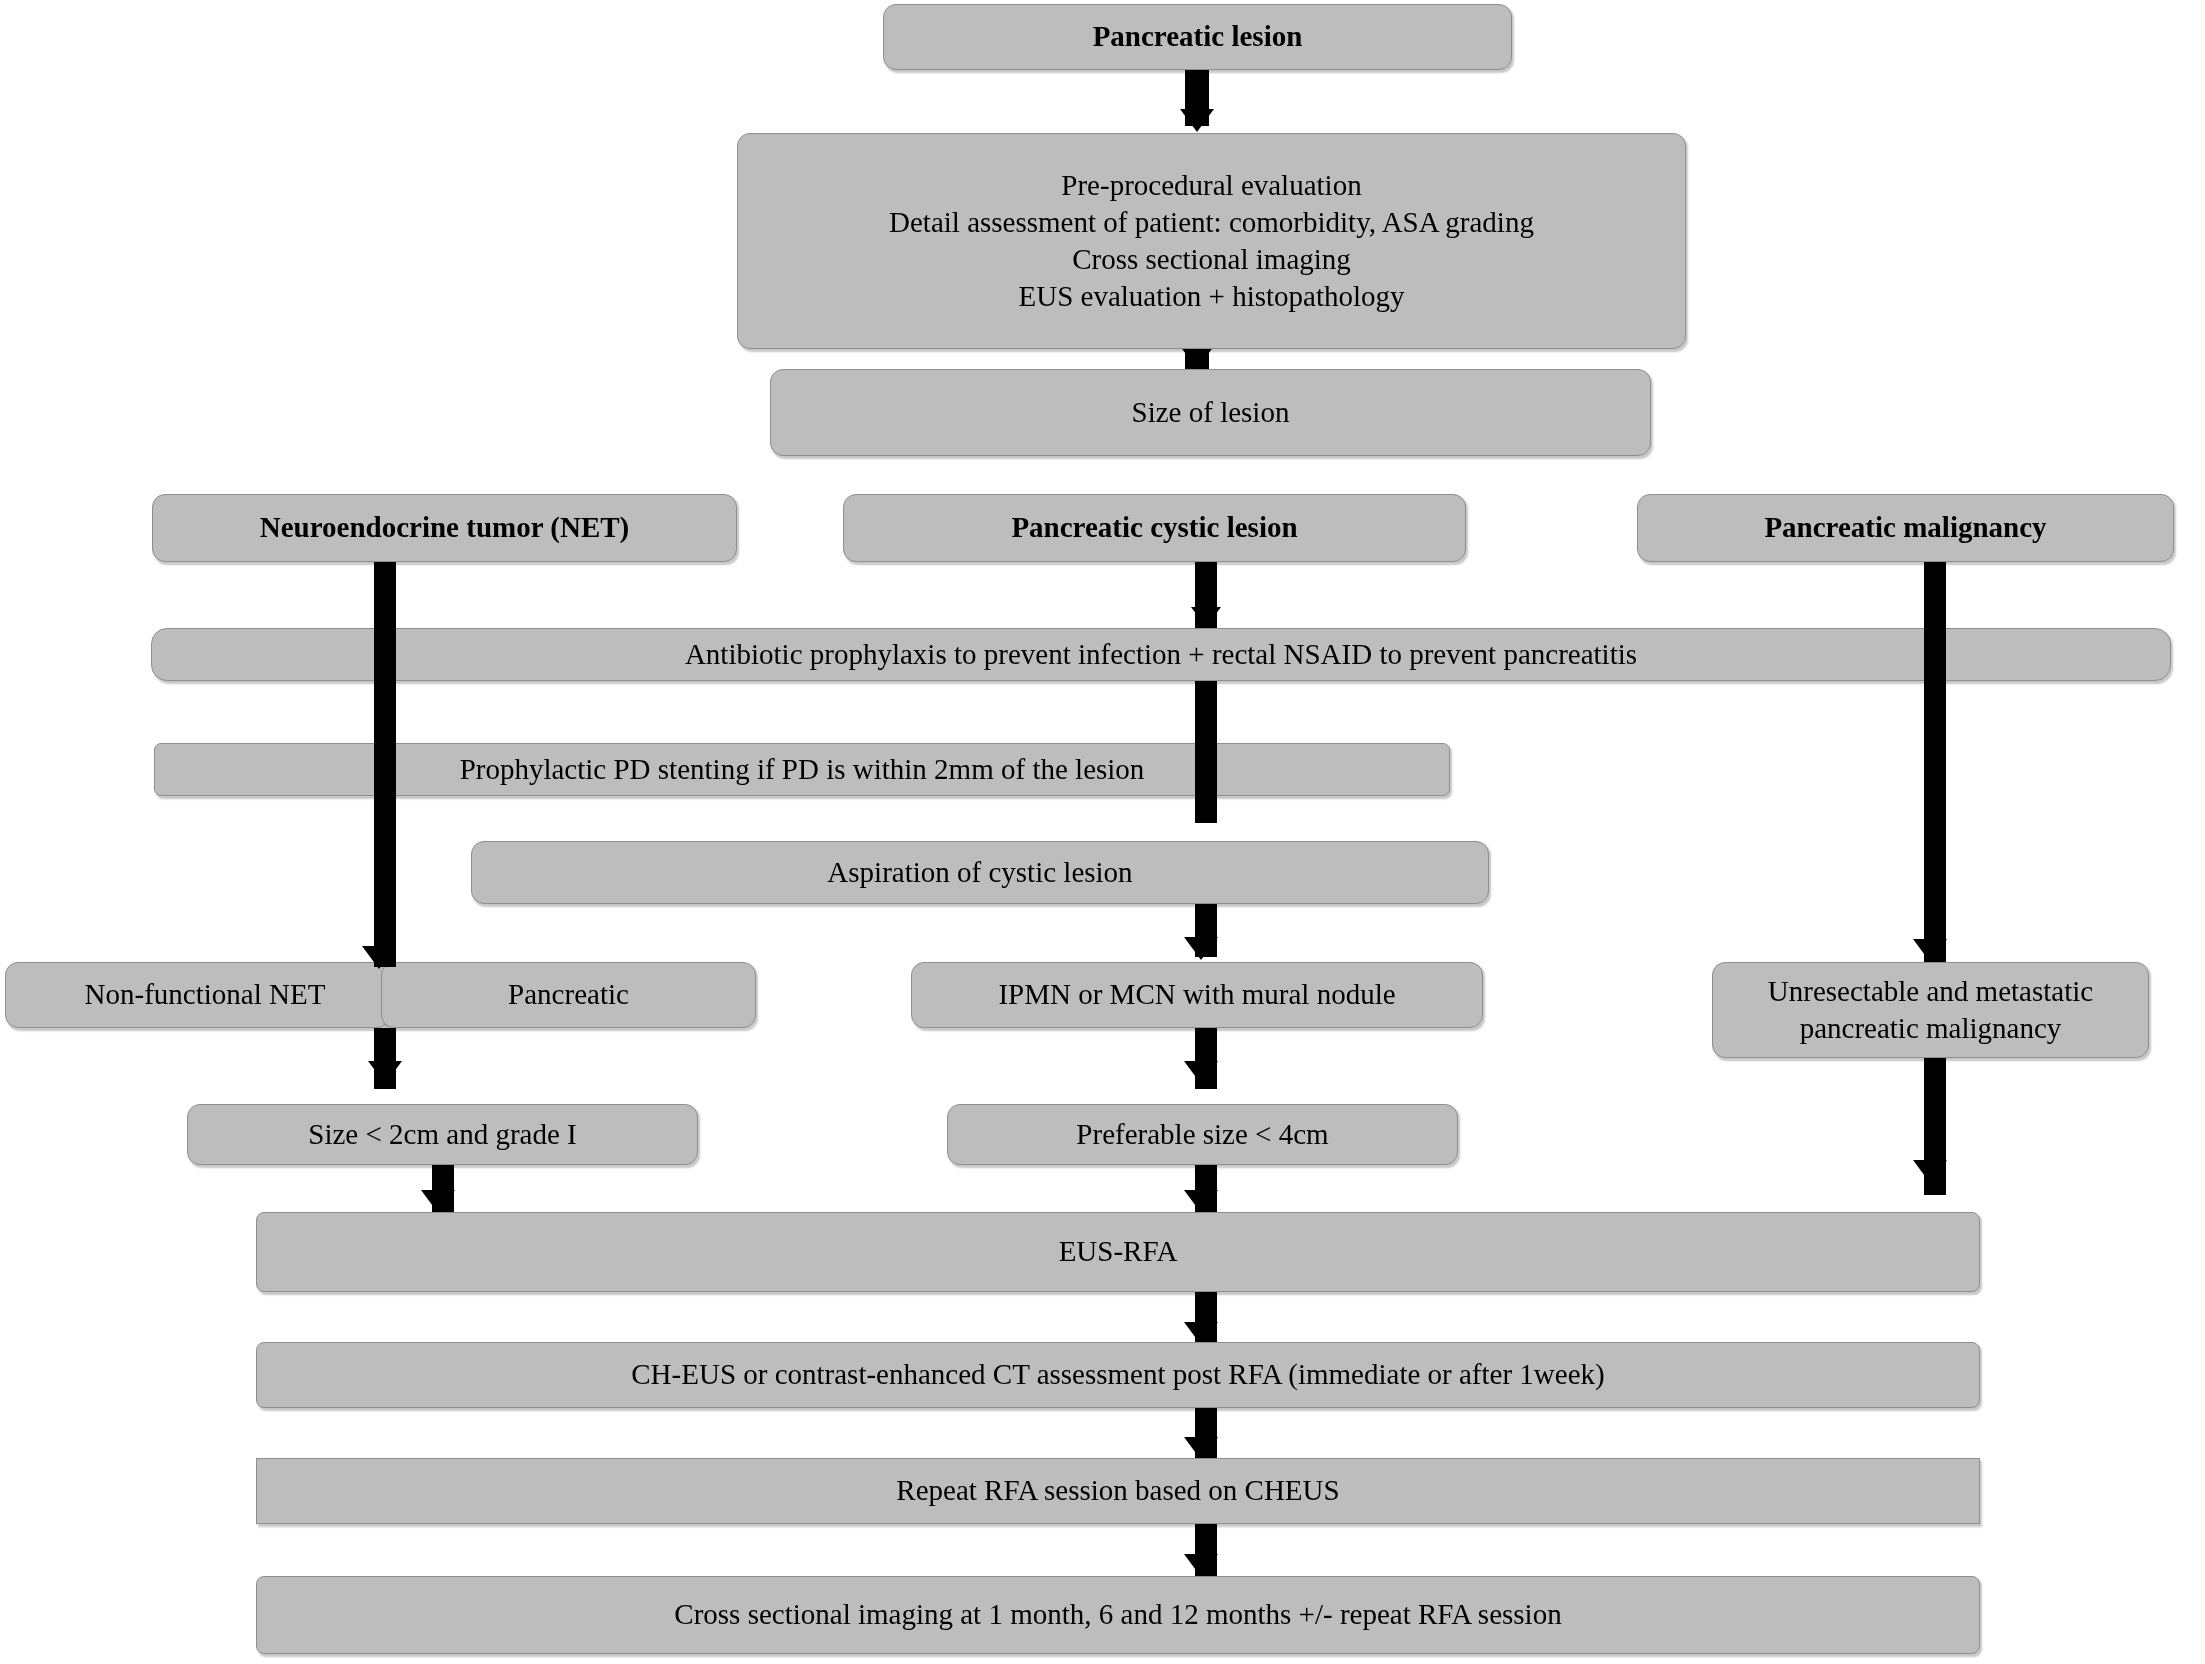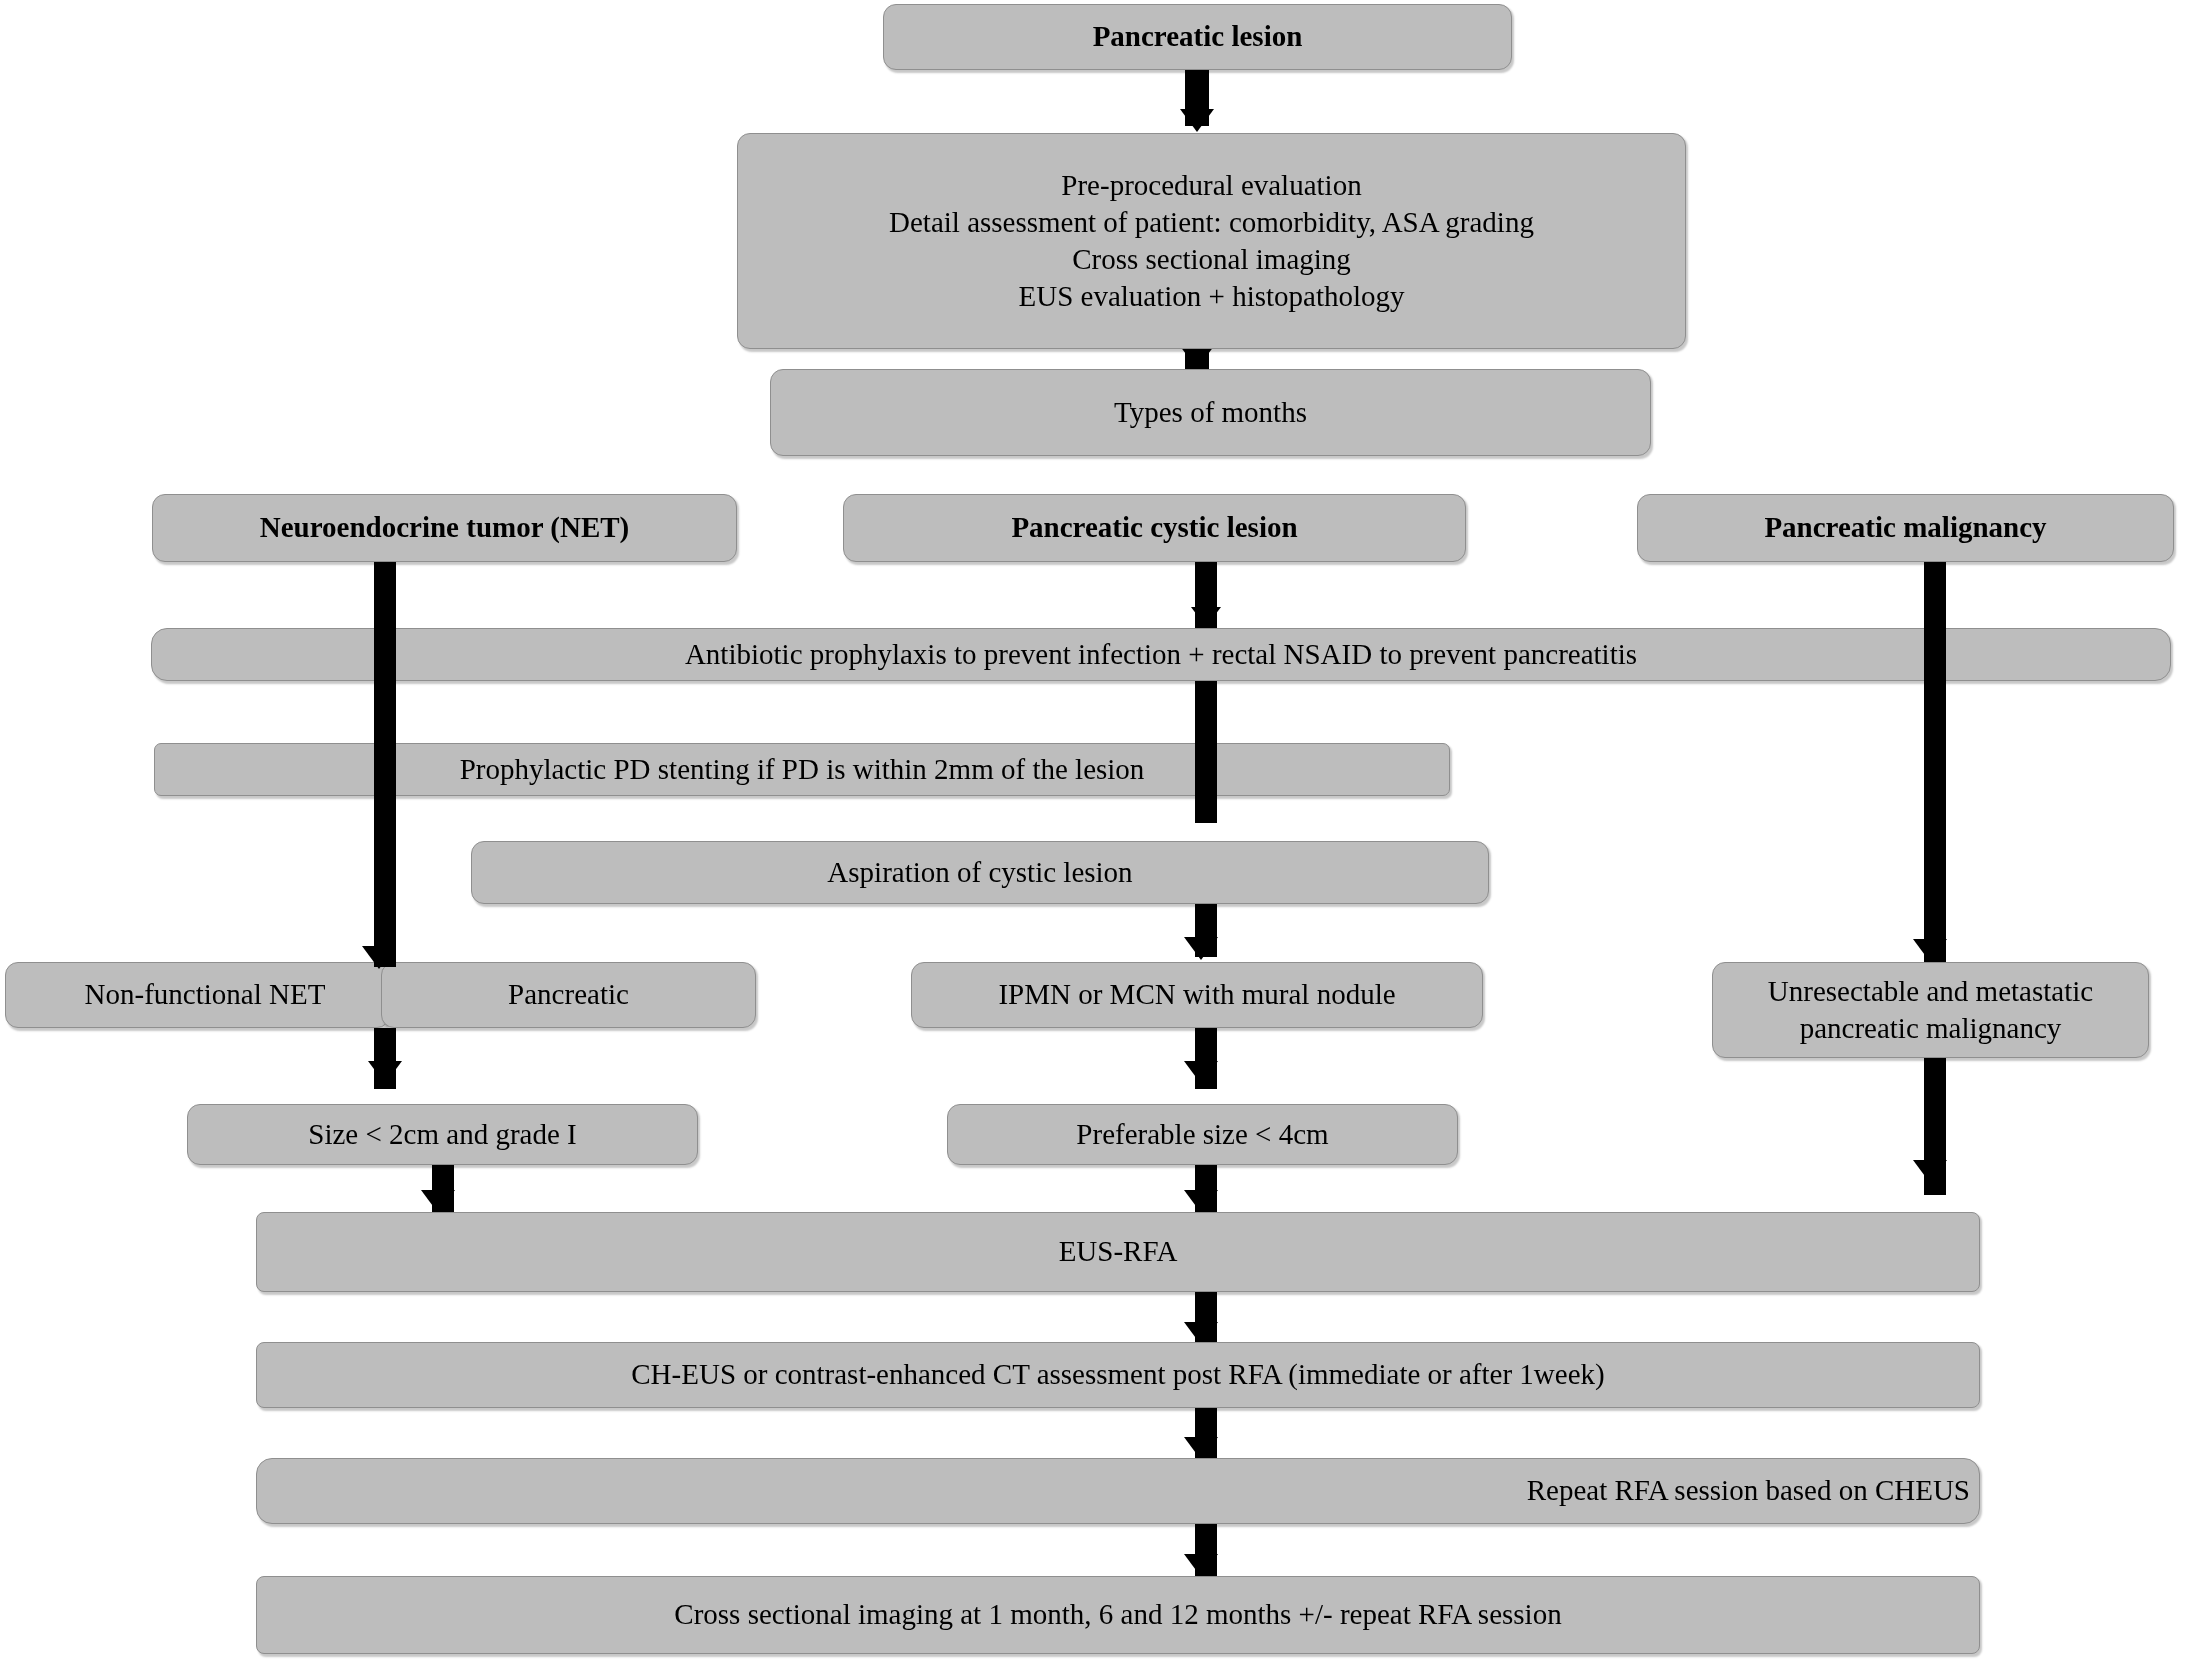--- a/index.html
+++ b/index.html
@@ -66,21 +66,21 @@
     <span class="txt">Pre-procedural evaluation
 Detail assessment of patient:  comorbidity, ASA grading
 Cross sectional imaging
 EUS evaluation + histopathology</span>
   </div>
 
   <div class="conn" style="left:1185px;top:324px;width:24px;height:46px;"></div>
   <div class="arrowhead" style="left:1180px;top:346px;"></div>
 
   <div class="node" style="left:770px;top:369px;width:881px;height:87px;">
-    <span class="txt">Types of months</span>
+    <span class="txt">Size of lesion</span>
   </div>
 
   <div class="node bold" style="left:152px;top:494px;width:585px;height:68px;">
     <span class="txt">Neuroendocrine tumor (NET)</span>
   </div>
 
   <div class="node bold" style="left:843px;top:494px;width:623px;height:68px;">
     <span class="txt">Pancreatic cystic lesion</span>
   </div>
 
@@ -161,21 +161,21 @@
   <div class="conn" style="left:1195px;top:1292px;width:22px;height:53px;"></div>
   <div class="arrowhead" style="left:1184px;top:1322px;"></div>
 
   <div class="node" style="left:256px;top:1342px;width:1724px;height:66px;border-radius:8px;">
     <span class="txt">CH-EUS or contrast-enhanced CT assessment post RFA (immediate or after 1week)</span>
   </div>
 
   <div class="conn" style="left:1195px;top:1408px;width:22px;height:53px;"></div>
   <div class="arrowhead" style="left:1184px;top:1437px;"></div>
 
-  <div class="node" style="left:256px;top:1458px;width:1724px;height:66px;border-radius:16px;text-align:right;">
+  <div class="node" style="left:256px;top:1458px;width:1724px;height:66px;border-radius:0;">
     <span class="txt">Repeat RFA session based on CHEUS</span>
   </div>
 
   <div class="conn" style="left:1195px;top:1524px;width:22px;height:56px;"></div>
   <div class="arrowhead" style="left:1184px;top:1554px;"></div>
 
   <div class="node" style="left:256px;top:1576px;width:1724px;height:78px;border-radius:8px;">
     <span class="txt">Cross sectional imaging at 1 month, 6 and 12 months  +/- repeat RFA session</span>
   </div>
 

